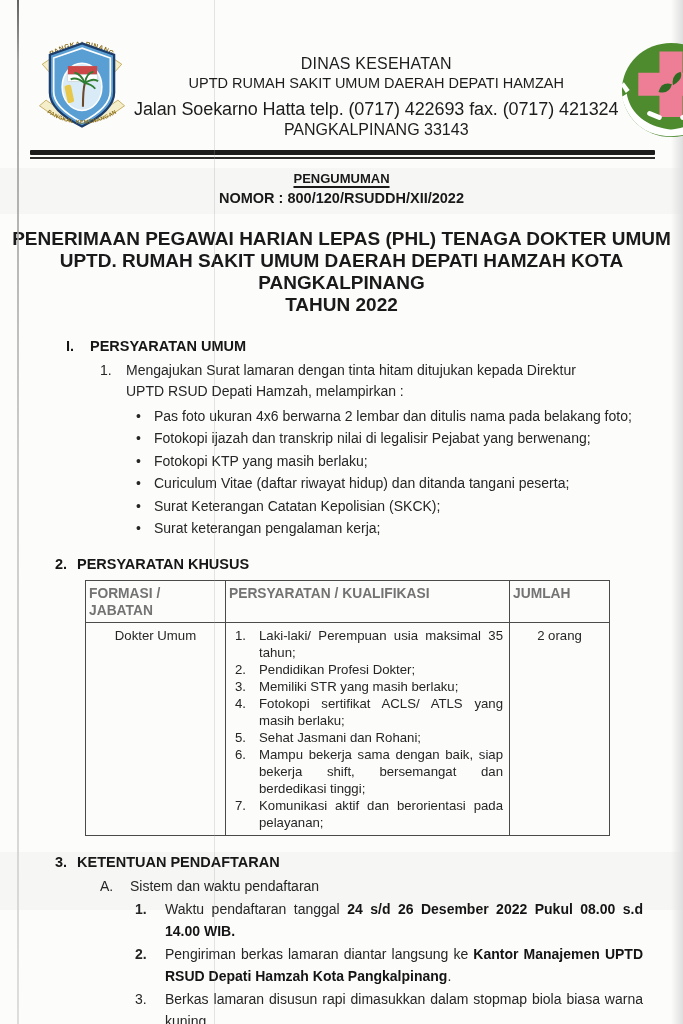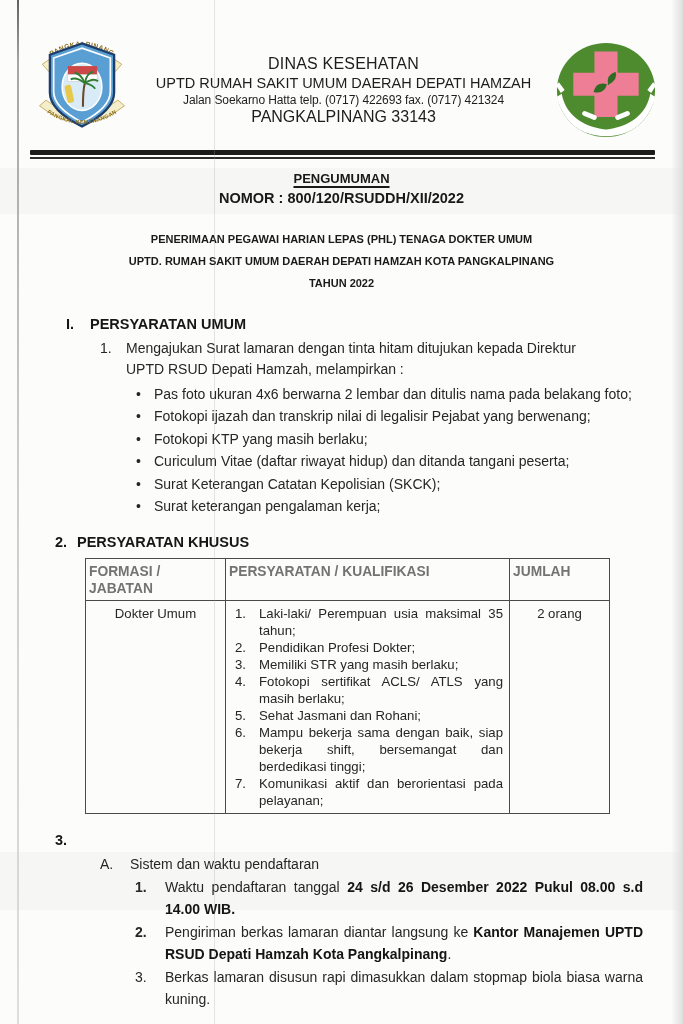--- a/index.html
+++ b/index.html
@@ -19,32 +19,32 @@
   .scan-streak2 { position:absolute; left:0; top:852px; width:100%; height:58px; background:rgba(60,60,60,.03); }
 
   
   .letterhead { position:relative; display:flex; align-items:flex-start; padding:24px 24px 2px 30px; }
   .crest { width:104px; height:122px; flex:0 0 auto; }
   .hosp  { width:106px; height:100px; flex:0 0 auto; margin-top:16px; }
   .lh-text { flex:1; text-align:center; padding-top:12px; white-space:nowrap; color:#1d1d1d; }
   .lh1 { font-size:17.5px; font-weight:700; letter-spacing:.3px; color:#141414; }
   .lh2 { font-size:16px; margin-top:19px; letter-spacing:.2px; }
   .lh3 { font-size:14.5px; margin-top:2px; }
-  .lh4 { font-size:12px; margin-top:2px; letter-spacing:-.1px; }
+  .lh4 { font-size:18px; margin-top:8px; letter-spacing:-.1px; }
   .lh5 { font-size:16px; margin-top:1px; }
 
   .rule { margin:2px 28px 0 30px; }
   .rule-thick { height:4.5px; background:#1b1b1b; border-radius:1px; }
   .rule-thin  { height:1.6px; background:#2c2c2c; margin-top:2.5px; }
 
   .ann { text-align:center; margin-top:12px; }
   .ann-title { font-weight:700; font-size:13px; text-decoration:underline; text-underline-offset:3px; text-decoration-thickness:1.5px; color:#181818; }
   .ann-num   { font-weight:700; font-size:14.5px; margin-top:4px; color:#181818; }
 
-  .subject { text-align:center; margin-top:22px; font-weight:700; font-size:11px; line-height:22px; color:#1a1a1a; }
+  .subject { text-align:center; margin-top:22px; font-weight:700; font-size:19px; line-height:22px; color:#1a1a1a; }
 
   .content { padding:0 28px 0 30px; }
 
   .sec-head { display:flex; font-weight:700; font-size:14.5px; color:#161616; line-height:21px; }
   .sec-head .sn { flex:none; }
   .sec1-head { margin-top:20px; margin-left:36px; }
   .sec1-head .sn { width:24px; }
   .sec2-head { margin-top:14px; margin-left:25px; }
   .sec2-head .sn { width:22px; }
   .sec3-head { margin-top:16px; margin-left:25px; }
@@ -249,20 +249,21 @@
               <div class="rt">Komunikasi aktif dan berorientasi pada pelayanan;</div>
             </div>
           </td>
           <td class="cell-center">2 orang</td>
         </tr>
       </tbody>
     </table>
 
     <div class="sec-head sec3-head">
       <span class="sn">3.</span>
+      <span>KETENTUAN PENDAFTARAN</span>
     </div>
     <div class="sub-a">
       <span class="an">A.</span>
       <span>Sistem dan waktu pendaftaran</span>
     </div>
 
     <div class="r-item">
       <span class="rn bold">1.</span>
       <div class="rt"><span>Waktu pendaftaran tanggal </span><b>24 s/d 26 Desember 2022 Pukul 08.00 s.d 14.00 WIB.</b><span></span></div>
     </div>

